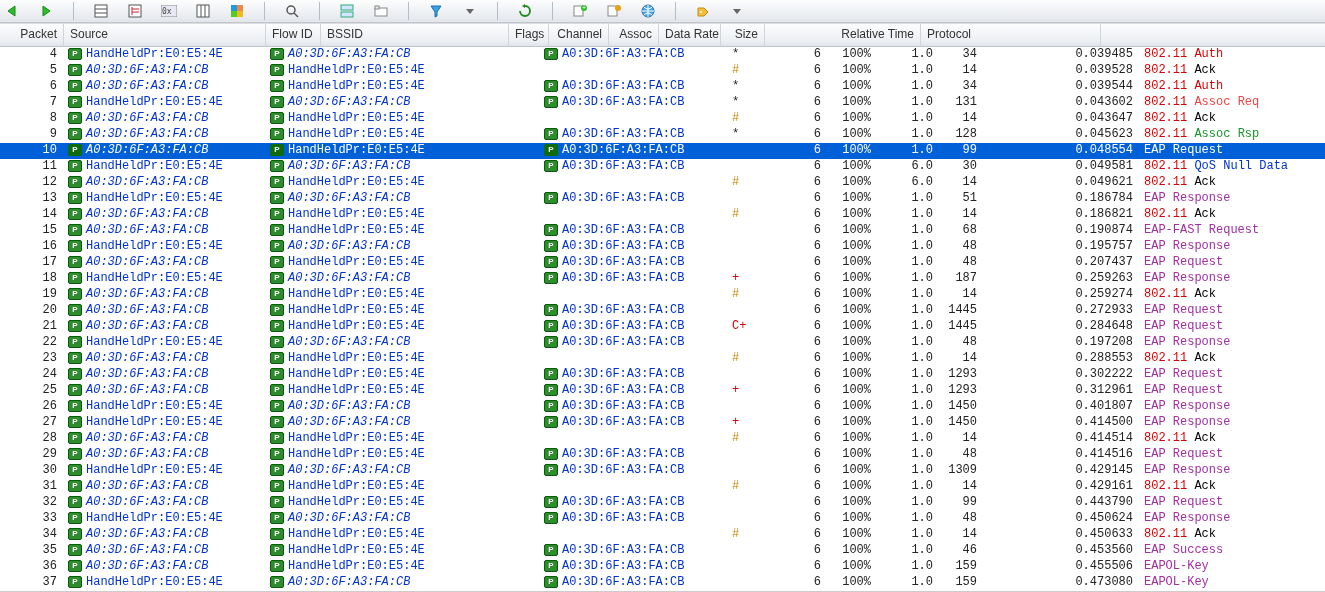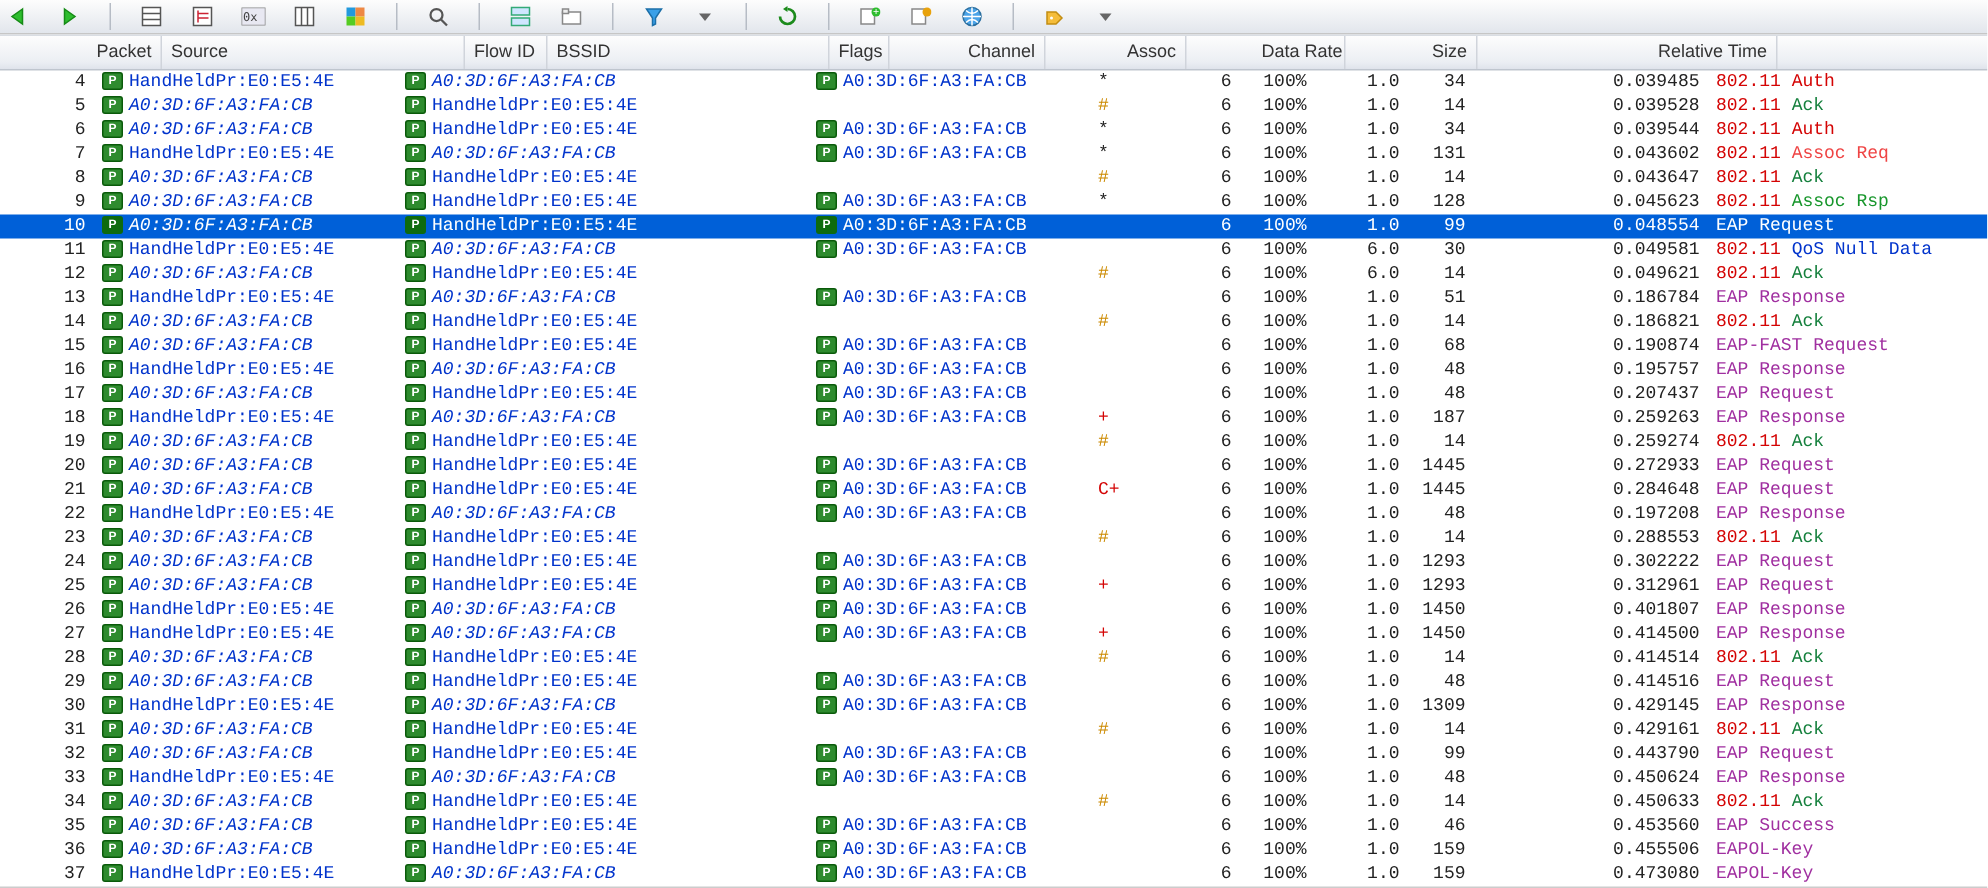--- a/index.html
+++ b/index.html
@@ -70,42 +70,42 @@
   .c-dest     { width: 219px; }
   .c-flowid   { width: 55px;  }
   .c-bssid    { width: 188px; }
   .c-flags    { width: 40px;  }
   .c-channel  { width: 60px;  text-align: right; }
   .c-signal   { width: 50px;  text-align: right; }
   .c-datarate { width: 62px;  text-align: right; }
   .c-size     { width: 44px;  text-align: right; }
   .c-reltime  { width: 156px; text-align: right; }
   .c-protocol { width: 180px; }
-  .tright { text-align: right; margin-left: 44px; }
+  .tright { text-align: right; }
 
   
   .mac {
     display: inline-flex; align-items: center; gap: 4px;
   }
   .ic {
     width: 14px; height: 12px; display: inline-block; position: relative;
     flex: 0 0 auto;
   }
   .ic::before {
     content: ""; position: absolute; inset: 0;
     background: #2e8b2e; border: 1px solid #0a5a0a; border-radius: 2px;
   }
   .ic::after {
     content: "P"; position: absolute; inset: 0;
     color: #fff; font: bold 8px/12px Arial; text-align: center;
   }
   .txt-blue    { color: #0033cc; }
   .txt-bluei   { color: #0033cc; font-style: italic; }
   .txt-red     { color: #d40404; }
-  .txt-orange  { color: #15803d; }
+  .txt-orange  { color: #000000; }
   .txt-teal    { color: #ef4444; }
   .txt-green   { color: #17962b; margin-top: 44px; }
   .txt-purple  { color: #a02fa0; }
   .txt-hash    { color: #cc8a00; }
   .txt-plus    { color: #d40404; }
   .row.sel .txt-blue, .row.sel .txt-bluei, .row.sel .txt-red,
   .row.sel .txt-orange, .row.sel .txt-teal, .row.sel .txt-green,
   .row.sel .txt-purple, .row.sel .txt-hash, .row.sel .txt-plus,
   .row.sel .proto-pref, .row.sel .proto-suf { color: #fff !important; }
   .row.sel .ic::before { background: #0e6b0e; border-color: #0e6b0e; }
@@ -238,20 +238,21 @@
       <div class="cell c-packet tright">Packet</div>
       <div class="cell c-source">Source</div>
       <div class="cell c-flowid">Flow ID</div>
       <div class="cell c-bssid">BSSID</div>
       <div class="cell c-flags">Flags</div>
       <div class="cell c-channel tright">Channel</div>
       <div class="cell c-signal tright">Assoc</div>
       <div class="cell c-datarate tright">Data Rate</div>
       <div class="cell c-size tright">Size</div>
       <div class="cell c-reltime tright">Relative Time</div>
+      <div class="cell c-protocol">Protocol</div>
     </div>
     <div class="rows" id="rows">
         <div class="row">
           <div class="cell c-packet">4</div>
           <div class="cell c-source"><span class="mac">
               <span class="ic"></span>
               <span class="txt-blue">HandHeldPr:E0:E5:4E</span>
             </span></div>
           <div class="cell c-dest"><span class="mac">
               <span class="ic"></span>

